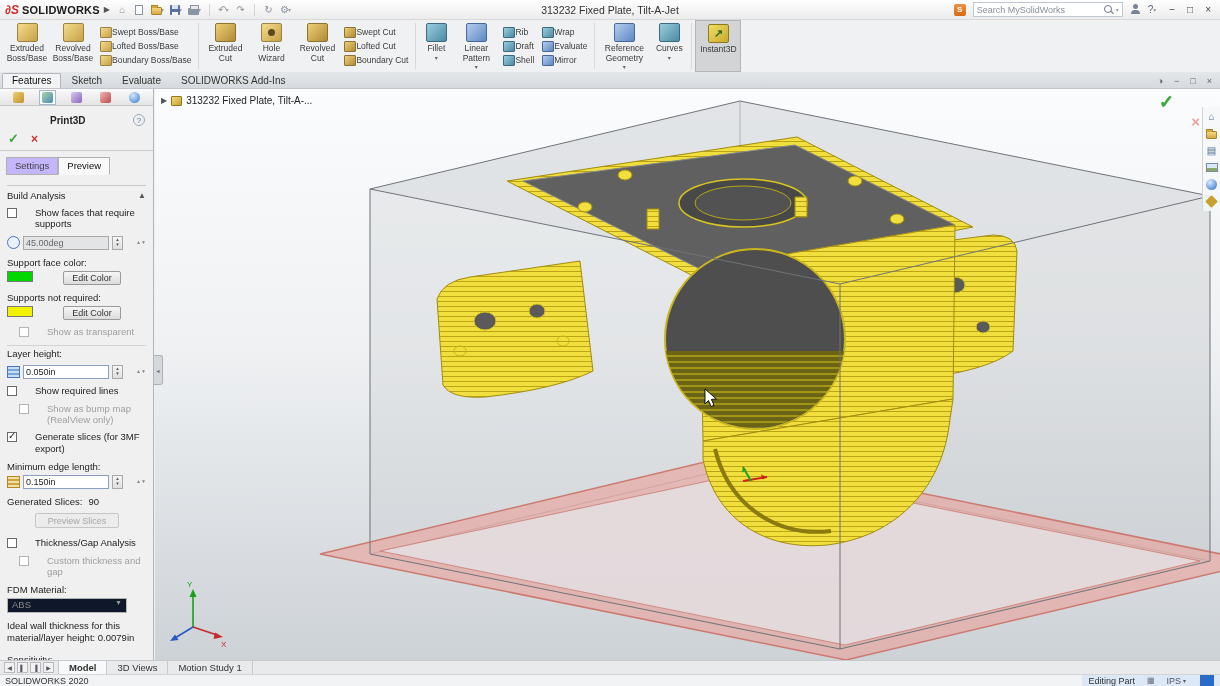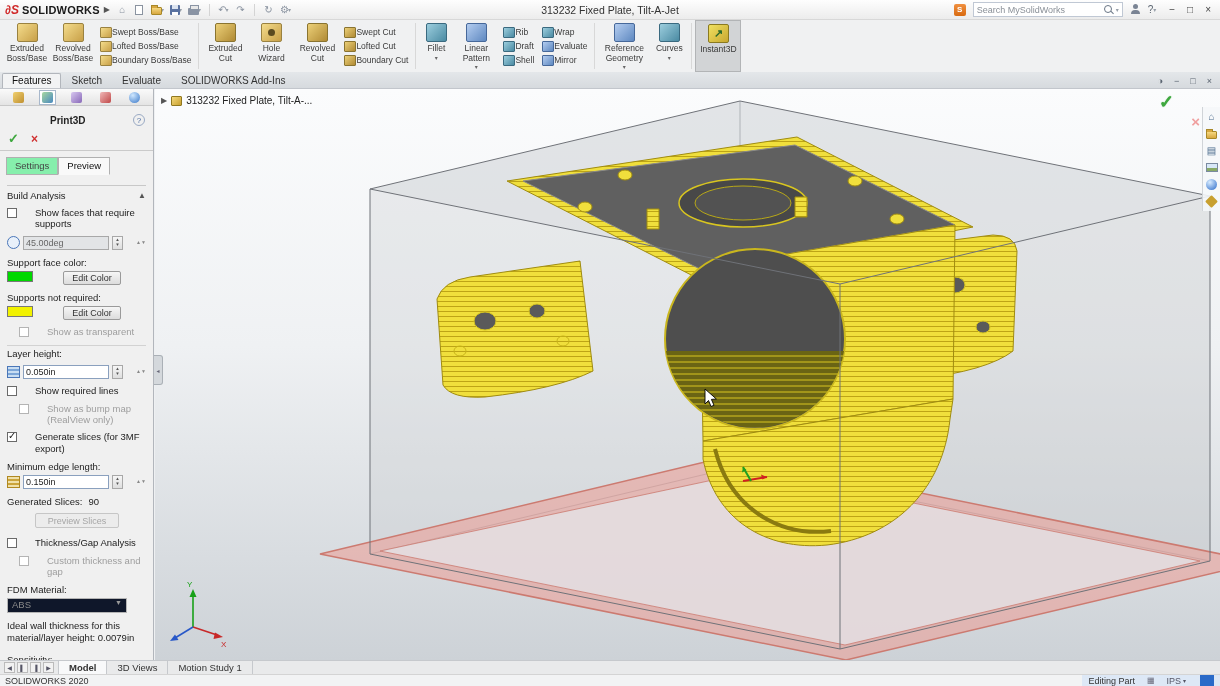--- a/index.html
+++ b/index.html
@@ -78,21 +78,21 @@
   .mt3{background:linear-gradient(135deg,#d8c8f0,#8868b8)}
   .mt4{background:linear-gradient(135deg,#f0b8b8,#c04848)}
   .mt5{background:radial-gradient(circle at 35% 30%,#d0e8ff,#3a78c8);border-radius:50%}
   .pm-title{display:flex;align-items:center;margin:8px 8px 0}
   .pm-title-text{font-weight:bold;font-size:10px;margin-left:42px}
   .pm-help{margin-left:auto;width:12px;height:12px;border-radius:50%;border:1px solid #9aaac4;color:#4a6aa0;font-size:8px;display:flex;align-items:center;justify-content:center}
   .pm-actions{display:flex;gap:12px;padding:6px 8px 5px;border-bottom:1px solid #cacaca;align-items:center}
   .act-ok{font-weight:bold;font-size:13px;line-height:1}
   .act-cancel{font-weight:bold;font-size:12px;line-height:1}
   .pm-tabs{display:flex;padding:6px 6px 0}
-  .pm-tab{padding:2px 8px 3px;font-size:9.5px;border:1px solid #b0b0b0;background:#86efac;color:#444}
+  .pm-tab{padding:2px 8px 3px;font-size:9.5px;border:1px solid #b0b0b0;background:#c4b5fd;color:#444}
   .pm-tab.active{background:#f9f9f9;color:#111;border-bottom-color:#f9f9f9}
   .pm-body{padding:2px 7px 0}
   .sec-head{display:flex;align-items:center;border-top:1px solid #c8c8c8;padding-top:4px;margin-top:8px;color:#222}
   .sec-caret{margin-left:auto;color:#555;font-size:8px}
   .cbrow{display:flex;gap:18px;margin-top:6px;align-items:flex-start}
   .cbrow.indent{margin-left:12px}
   .cb{width:10px;height:10px;border:1px solid #6a6a6a;background:#fff;flex:none;position:relative;margin-top:1px}
   .cb.checked::after{content:"✓";position:absolute;left:0;top:-3px;font-size:10px;color:#222}
   .cb.disabled{border-color:#b4b4b4}
   .cblabel{line-height:1.2}

